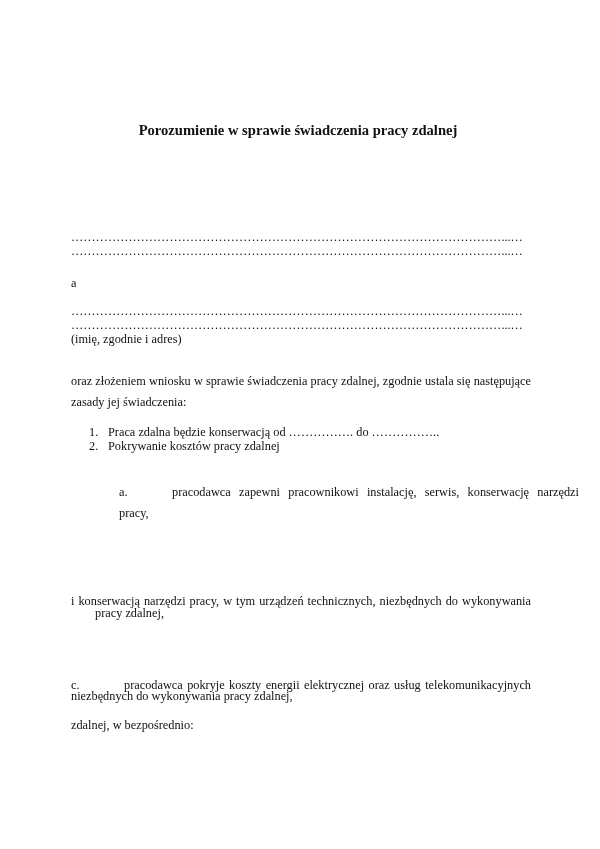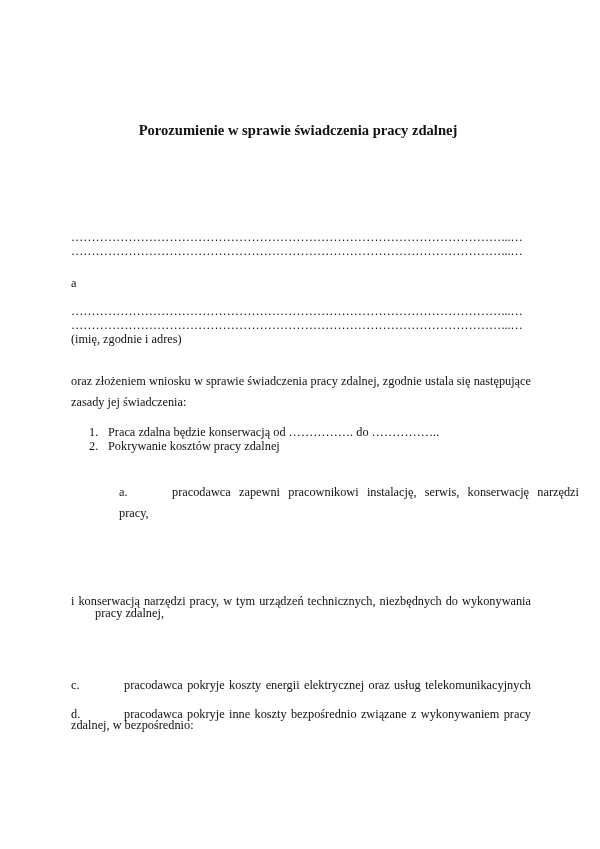--- a/index.html
+++ b/index.html
@@ -44,19 +44,17 @@
   <div class="justify" style="left:71px; top:482px; width:460px; text-align-last: justify; margin-left: 48px;">
     <span class="item-label">a.</span><span>pracodawca zapewni pracownikowi instalację, serwis, konserwację narzędzi pracy,</span>
   </div>
 
   <div class="justify" style="left:71px; top:591px; width:460px; text-align-last: justify;">i konserwacją narzędzi pracy, w tym urządzeń technicznych, niezbędnych do wykonywania</div>
   <div class="line" style="left:71px; top:606px;margin-left:24px;">pracy zdalnej,</div>
 
   <div class="justify" style="left:71px; top:675px; width:460px; text-align-last: justify;">
     <span class="item-label">c.</span><span>pracodawca pokryje koszty energii elektrycznej oraz usług telekomunikacyjnych</span>
   </div>
+  <div class="line" style="left:71px; top:689px;">niezbędnych do wykonywania pracy zdalnej,</div>
 
-  <div class="justify" style="left:71px; top:704px; width:460px; text-align-last: justify;">
-    <span class="item-label">d.</span><span>pracodawca pokryje inne koszty bezpośrednio związane z wykonywaniem pracy</span>
-  </div>
   <div class="line" style="left:71px; top:718px;">zdalnej,  w bezpośrednio:</div>
 
 </div>
 
 </body></html>

